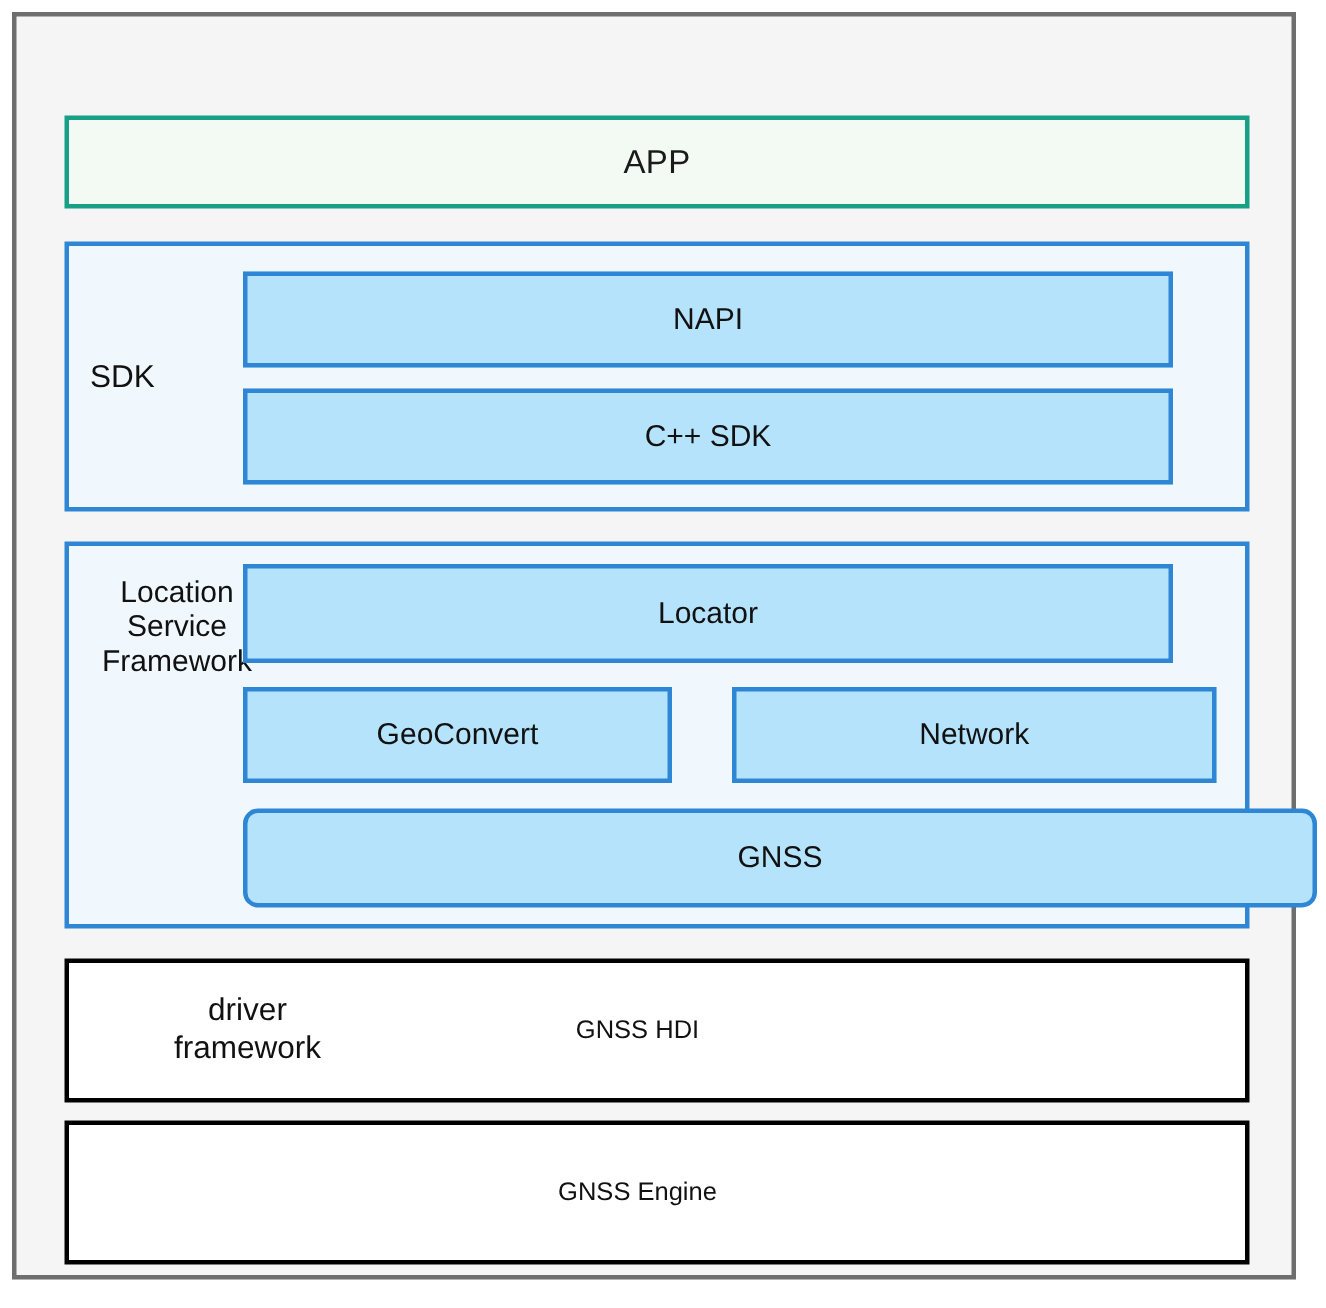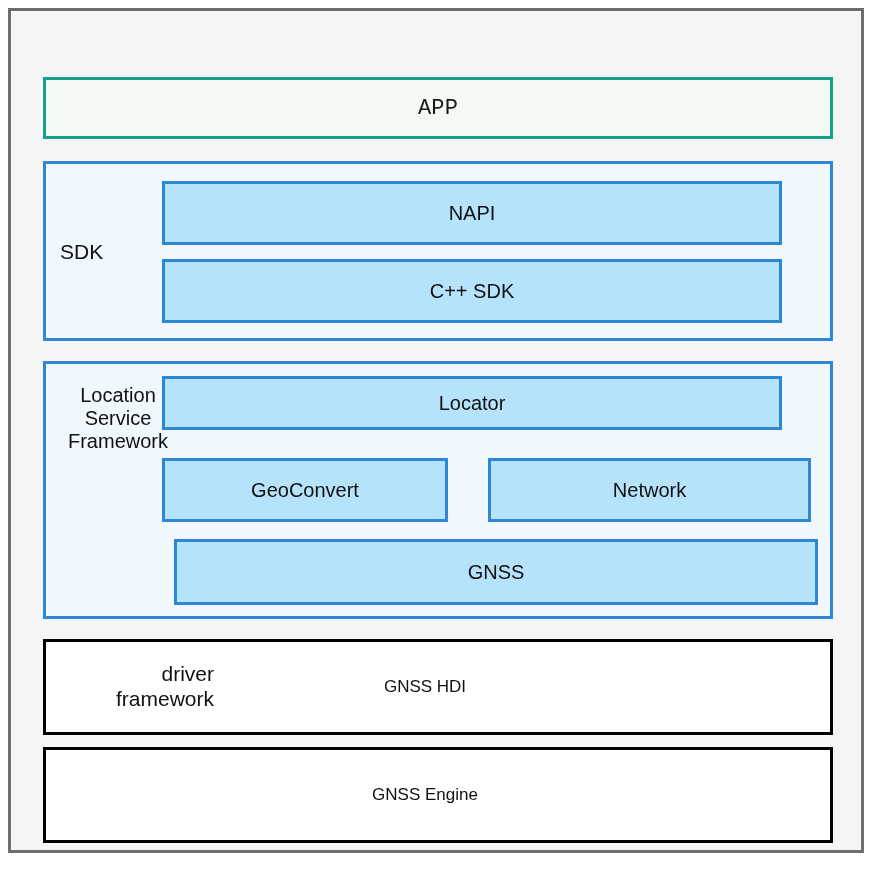--- a/index.html
+++ b/index.html
@@ -43,21 +43,20 @@
   }
 
   
   .app-band {
     left: 32px;
     top: 66px;
     width: 790px;
     height: 62px;
     border: 3px solid #17a085;
     background: #f3faf4;
-    font-family: Liberation Mono, monospace;
   }
   .app-label {
     font-size: 22px;
     color: #1a1a1a;
     letter-spacing: 0.2px;
   }
 
   
   .section {
     position: absolute;
@@ -113,24 +112,24 @@
     justify-content: center;
     color: #111111;
     font-size: 20px;
   }
 
   
   .napi     { left: 116px; top: 17px;  width: 620px; height: 64px; }
   .cppsdk   { left: 116px; top: 95px;  width: 620px; height: 64px; }
 
   
-  .locator     { left: 116px; top: 12px;  width: 620px; height: 54px; }
+  .locator     { left: 116px; top: 12px;  width: 620px; height: 66px; }
   .geoconvert  { left: 116px; top: 94px;  width: 286px; height: 64px; }
   .network     { left: 442px; top: 94px;  width: 323px; height: 64px; }
-  .gnss        { left: 128px; top: 175px; width: 644px; height: 66px; }
+  .gnss        { left: 116px; top: 175px; width: 716px; height: 66px; border-radius: 10px; }
 
   
   .band {
     position: absolute;
     box-sizing: border-box;
     border: 3px solid #000000;
     background: #ffffff;
   }
   .band-driver { left: 32px; top: 628px; width: 790px; height: 96px; }
   .band-chip   { left: 32px; top: 736px; width: 790px; height: 96px; }
@@ -138,21 +137,21 @@
   
   .band-left-label {
     position: absolute;
     left: 14px;
     top: 0;
     height: 100%;
     width: 210px;
     display: flex;
     align-items: center;
     justify-content: center;
-    text-align: right;
+    text-align: center;
     font-size: 21px;
     color: #111111;
     line-height: 1.18;
     white-space: pre-line;
   }
   
   .band-center-label {
     position: absolute;
     left: 0;
     top: 0;

